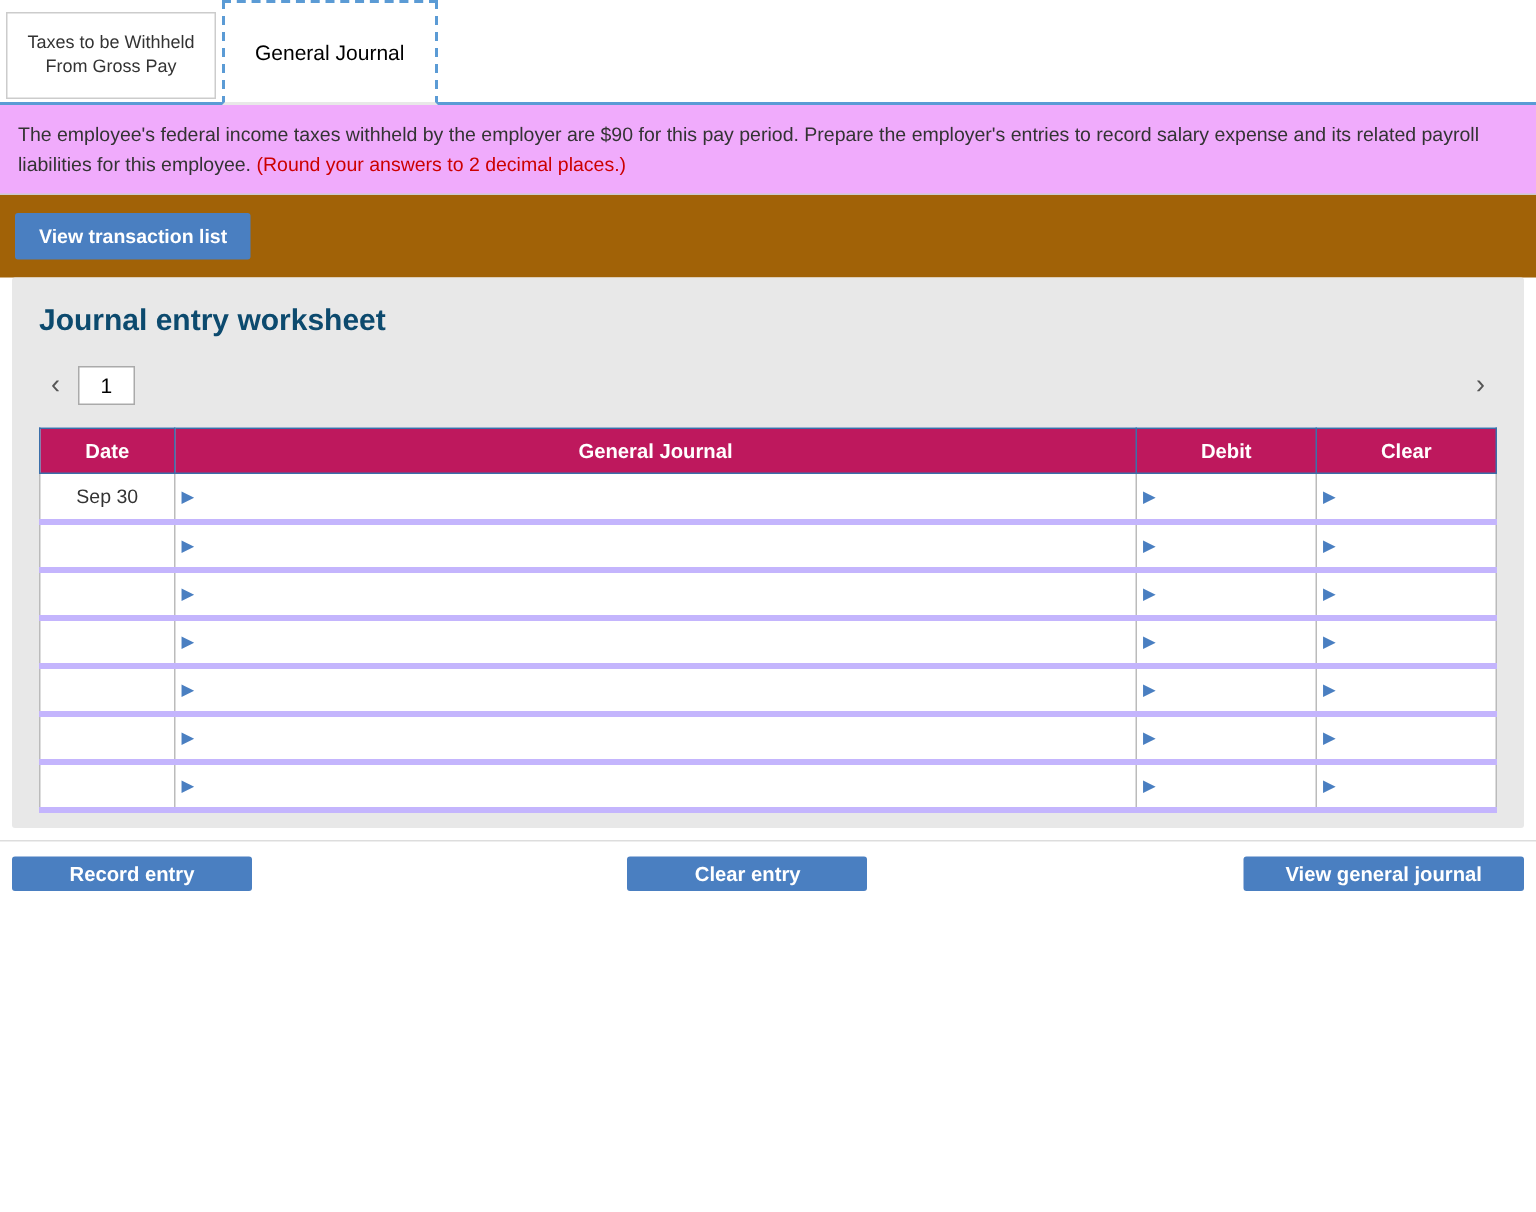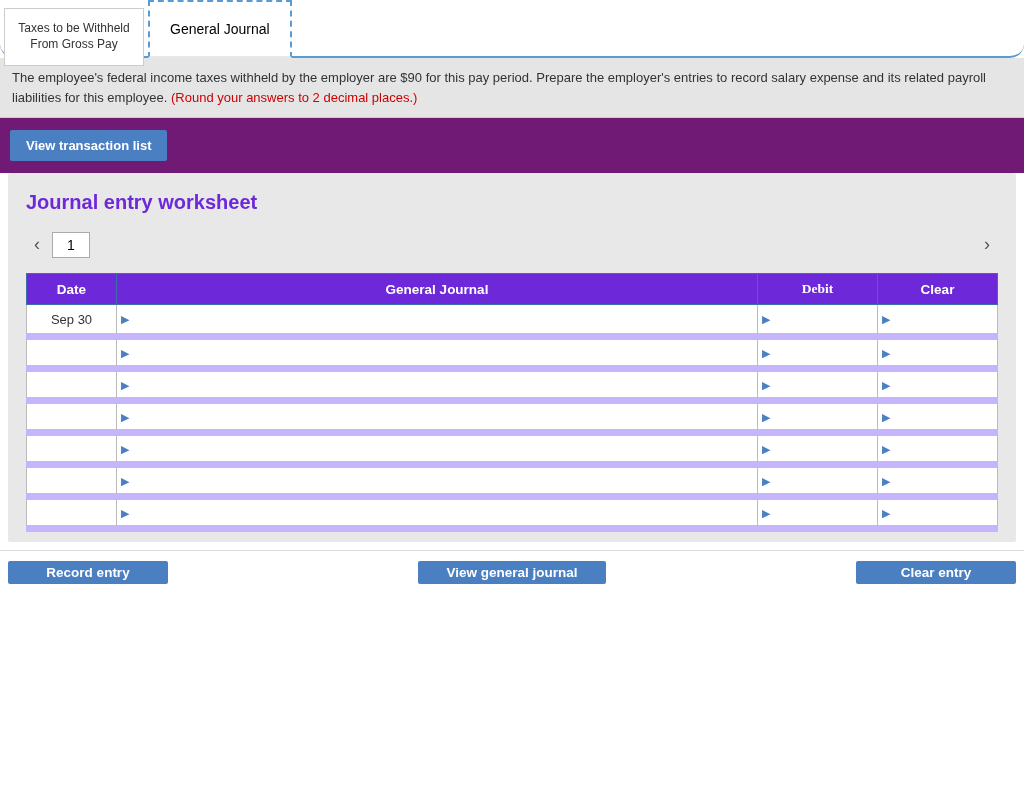--- a/index.html
+++ b/index.html
@@ -4,22 +4,21 @@
   <style>
     * { box-sizing: border-box; margin: 0; padding: 0; }
     body { font-family: Arial, sans-serif; font-size: 14px; background: #fff; width: 1024px; }
 
     
     .tab-header {
       display: flex;
       align-items: stretch;
       border-bottom: 2px solid #5b9bd5;
       background: #fff;
-      height: 58px;
-      border-radius: 14px;
+      height: 70px;
     }
     .tab-item {
       display: flex;
       align-items: center;
       justify-content: center;
       padding: 8px 14px;
       font-size: 13px;
       text-align: center;
       cursor: pointer;
       line-height: 1.3;
@@ -32,35 +31,35 @@
       color: #000;
     }
     .tab-item.inactive {
       background: #fff;
       color: #333;
       border: none;
     }
 
     
     .description-bar {
-      background: #e5e5e5;
+      background: #f0abfc;
       padding: 10px 12px;
       font-size: 13px;
       color: #333;
       line-height: 1.5;
       border-bottom: 1px solid #ccc;
     }
     .description-bar .highlight {
       color: #cc0000;
     }
 
     
     .action-bar {
       padding: 12px 10px;
-      background: #701a75;
+      background: #a16207;
     }
     .btn-blue {
       background-color: #4a7fc1;
       color: #fff;
       border: none;
       padding: 8px 16px;
       font-size: 13px;
       font-weight: bold;
       cursor: pointer;
       border-radius: 2px;
@@ -70,21 +69,21 @@
     .worksheet-container {
       background: #e8e8e8;
       margin: 0 8px 8px 8px;
       padding: 18px 18px 10px 18px;
       border-radius: 2px;
     }
     .worksheet-title {
       font-size: 20px;
       font-weight: bold;
       margin-bottom: 16px;
-      color: #6d28d9;
+      color: #0c4a6e;
     }
 
     
     .nav-row {
       display: flex;
       align-items: center;
       margin-bottom: 14px;
     }
     .nav-arrow {
       font-size: 18px;
@@ -123,32 +122,32 @@
       margin-bottom: 10px;
     }
 
     
     .journal-table {
       width: 100%;
       border-collapse: collapse;
       background: #fff;
     }
     .journal-table thead tr {
-      background-color: #6d28d9;
+      background-color: #be185d;
       color: #fff;
     }
     .journal-table thead th {
       padding: 7px 10px;
       font-size: 13.5px;
       font-weight: bold;
       text-align: center;
       border: 1px solid #3a6faa;
     }
     .journal-table tbody tr {
-      border-bottom: 7px solid #c4b5fd;
+      border-bottom: 4px solid #c4b5fd;
     }
     .journal-table tbody td {
       padding: 0;
       height: 32px;
       border-right: 1px solid #bbb;
       vertical-align: middle;
       position: relative;
     }
     .journal-table tbody td:first-child {
       border-left: 1px solid #bbb;
@@ -227,21 +226,21 @@
     <button class="nav-arrow" style="margin-left:auto;">›</button>
   </div>
 
 
 
   <table class="journal-table">
     <thead>
       <tr>
         <th style="width:90px;">Date</th>
         <th>General Journal</th>
-        <th style="width:120px;font-family:Liberation Serif, serif;">Debit</th>
+        <th style="width:120px;">Debit</th>
         <th style="width:120px;">Clear</th>
       </tr>
     </thead>
     <tbody id="table-body">
     <tr>
           <td class="date-cell">Sep 30</td>
           <td style="position: relative;"><span class="cell-arrow">▶</span><input type="text" style=""></td>
           <td style="position: relative;"><span class="cell-arrow">▶</span><input type="text" style=""></td>
           <td style="position: relative;"><span class="cell-arrow">▶</span><input type="text" style=""></td>
         </tr>
@@ -280,15 +279,15 @@
           <td style="position: relative;"><span class="cell-arrow">▶</span><input type="text" style=""></td>
           <td style="position: relative;"><span class="cell-arrow">▶</span><input type="text" style=""></td>
           <td style="position: relative;"><span class="cell-arrow">▶</span><input type="text" style=""></td>
         </tr>
       </tbody>
   </table>
 </div>
 
 <div class="bottom-buttons">
   <button class="btn-bottom">Record entry</button>
+  <button class="btn-bottom">Clear entry</button>
   <button class="btn-bottom">View general journal</button>
-  <button class="btn-bottom">Clear entry</button>
 </div>
 
 </body></html>

